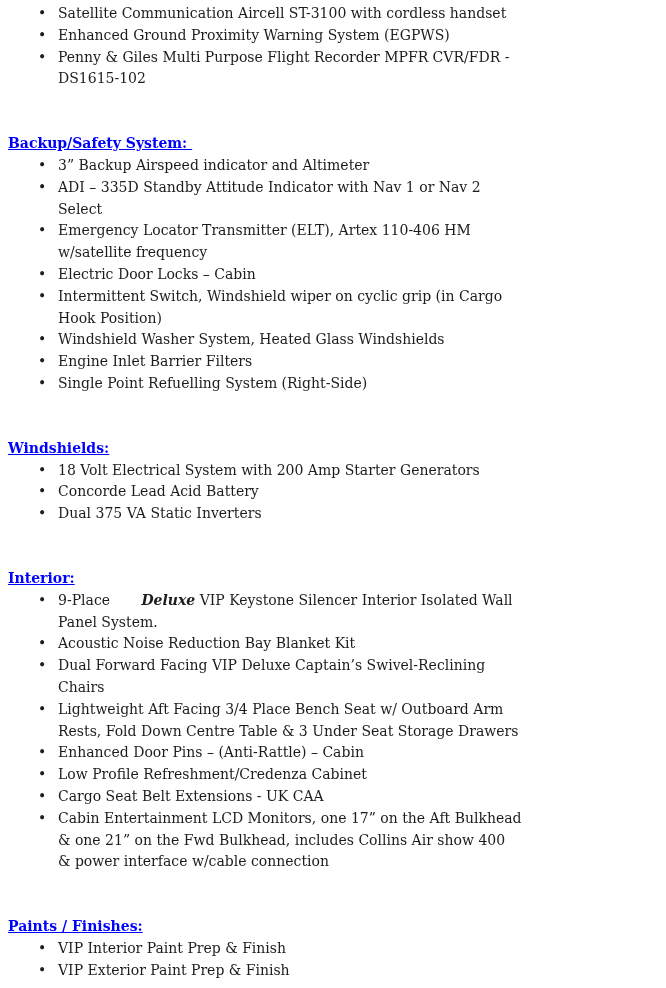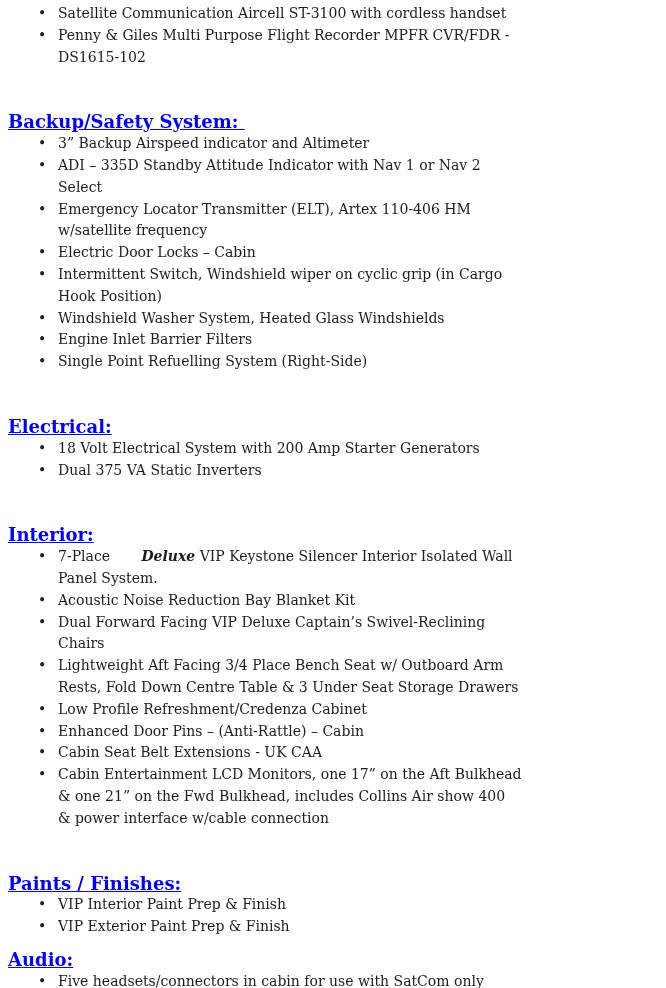--- a/index.html
+++ b/index.html
@@ -48,70 +48,72 @@
     margin-left:27px;
   }
   .section{
     margin-top:43px;
   }
   .section--tight{
     margin-top:11px;
   }
   h2.sec-heading{
     margin:0;
-    font-size:18px;
+    font-size:14px;
     line-height:21.8px;
     font-weight:bold;
     color:var(--heading-color);
     text-decoration:underline;
     white-space:pre-wrap;
   }
 </style>
 </head>
 <body>
 
 <div class="doc">
 
   <ul class="bullets">
       <li><span class="li-text"><span>Satellite Communication Aircell ST-3100 with cordless handset</span></span></li>
+      <li><span class="li-text"><span>Enhanced Ground Proximity Warning System (EGPWS)</span></span></li>
       <li><span class="li-text"><span>Penny &amp; Giles Multi Purpose Flight Recorder MPFR CVR/FDR - DS1615-102</span></span></li>
     </ul>
 
   <div class="section">
     <h2 class="sec-heading">Backup/Safety System: </h2>
     <ul class="bullets">
         <li><span class="li-text"><span>3” Backup Airspeed indicator and Altimeter</span></span></li>
         <li><span class="li-text"><span>ADI – 335D Standby Attitude Indicator with Nav 1 or Nav 2 Select</span></span></li>
         <li><span class="li-text"><span>Emergency Locator Transmitter (ELT), Artex 110-406 HM w/satellite frequency</span></span></li>
         <li><span class="li-text"><span>Electric Door Locks – Cabin</span></span></li>
         <li><span class="li-text"><span>Intermittent Switch, Windshield wiper on cyclic grip (in Cargo Hook Position)</span></span></li>
         <li><span class="li-text"><span>Windshield Washer System, Heated Glass Windshields</span></span></li>
         <li><span class="li-text"><span>Engine Inlet Barrier Filters</span></span></li>
         <li><span class="li-text"><span>Single Point Refuelling System (Right-Side)</span></span></li>
       </ul>
   </div>
 
   <div class="section">
-    <h2 class="sec-heading">Electrical:</h2>
+    <h2 class="sec-heading">Windshields:</h2>
     <ul class="bullets">
         <li><span class="li-text"><span>18 Volt Electrical System with 200 Amp Starter Generators</span></span></li>
+        <li><span class="li-text"><span>Concorde Lead Acid Battery</span></span></li>
         <li><span class="li-text"><span>Dual 375 VA Static Inverters</span></span></li>
       </ul>
   </div>
 
   <div class="section">
     <h2 class="sec-heading">Interior:</h2>
     <ul class="bullets">
-        <li><span class="li-text"><span>7-Place </span><span class="bold-italic">Deluxe</span><span> VIP Keystone Silencer Interior Isolated Wall Panel System.</span></span></li>
+        <li><span class="li-text"><span>9-Place </span><span class="bold-italic">Deluxe</span><span> VIP Keystone Silencer Interior Isolated Wall Panel System.</span></span></li>
         <li><span class="li-text"><span>Acoustic Noise Reduction Bay Blanket Kit</span></span></li>
         <li><span class="li-text"><span>Dual Forward Facing VIP Deluxe Captain’s Swivel-Reclining Chairs</span></span></li>
         <li><span class="li-text"><span>Lightweight Aft Facing 3/4 Place Bench Seat w/ Outboard Arm Rests, Fold Down Centre Table &amp; 3 Under Seat Storage Drawers</span></span></li>
+        <li><span class="li-text"><span>Enhanced Door Pins – (Anti-Rattle) – Cabin</span></span></li>
         <li><span class="li-text"><span>Low Profile Refreshment/Credenza Cabinet</span></span></li>
-        <li><span class="li-text"><span>Enhanced Door Pins – (Anti-Rattle) – Cabin</span></span></li>
-        <li><span class="li-text"><span>Cabin Seat Belt Extensions - UK CAA</span></span></li>
+        <li><span class="li-text"><span>Cargo Seat Belt Extensions - UK CAA</span></span></li>
         <li><span class="li-text"><span>Cabin Entertainment LCD Monitors, one 17” on the Aft Bulkhead &amp; one 21” on the Fwd Bulkhead, includes Collins Air show 400 &amp; power interface w/cable connection</span></span></li>
       </ul>
   </div>
 
   <div class="section">
     <h2 class="sec-heading">Paints / Finishes:</h2>
     <ul class="bullets">
         <li><span class="li-text"><span>VIP Interior Paint Prep &amp; Finish</span></span></li>
         <li><span class="li-text"><span>VIP Exterior Paint Prep &amp; Finish</span></span></li>
       </ul>

